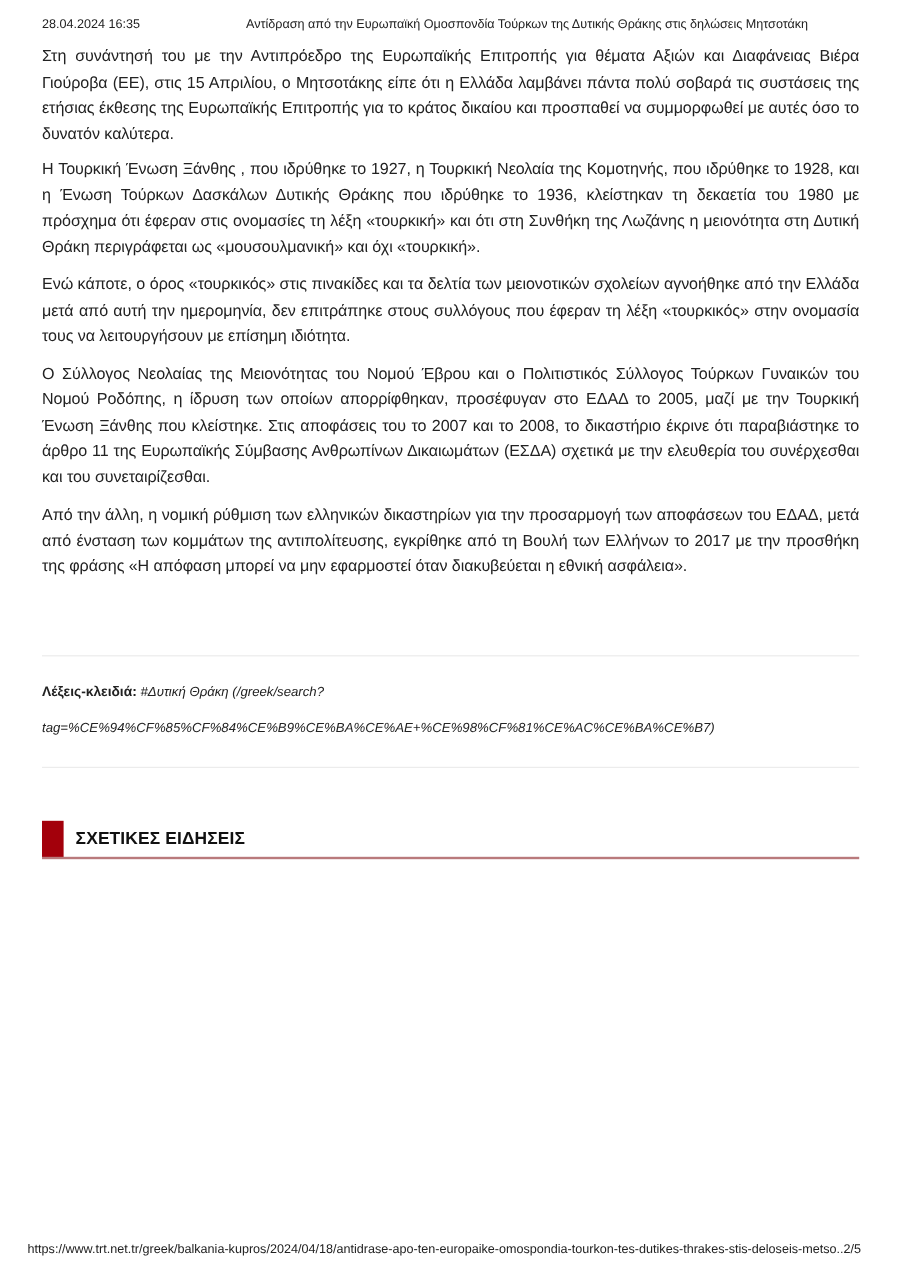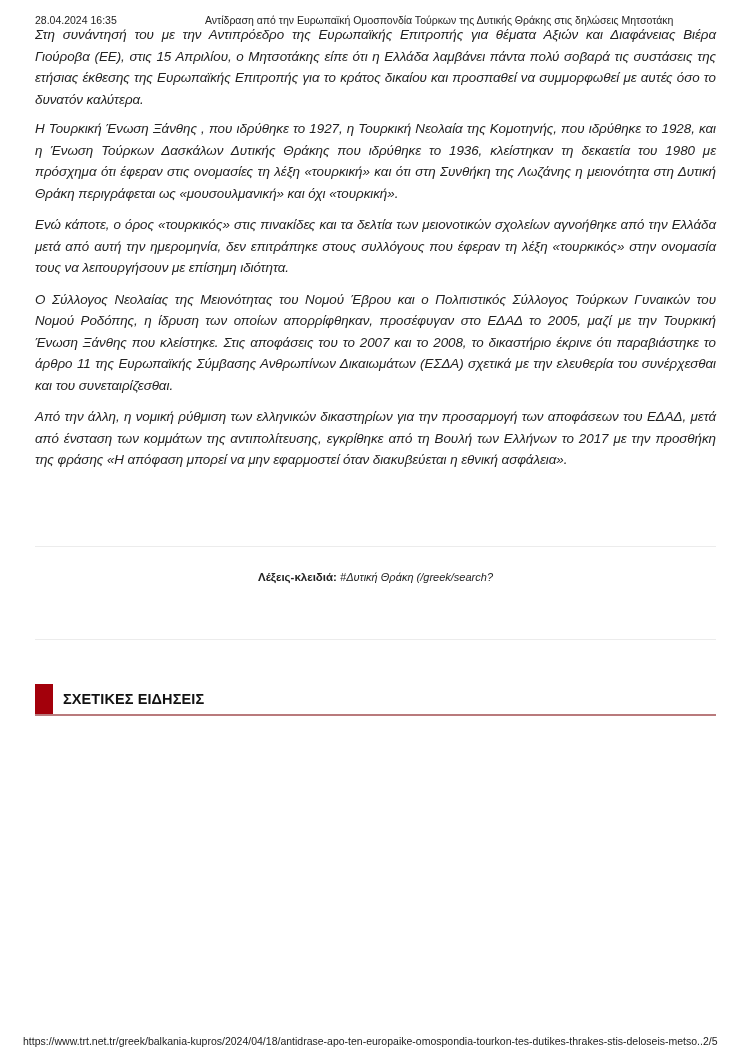--- a/index.html
+++ b/index.html
@@ -9,36 +9,36 @@
     color: #222222;
   }
   .print-header {
     position: absolute; top: 14px; left: 0; width: 750px; height: 16px;
     font-size: 10.5px; color: #222; text-align: right;
   }
   .print-header .date { position: absolute; left: 35px; top: 0; }
   .print-header .title { position: absolute; left: 205px; top: 0; white-space: nowrap; }
 
   .content {
-    position: absolute; left: 35px; top: 24px; width: 681px; font-style: italic;
+    position: absolute; left: 35px; top: 36px; width: 681px;
   }
   .content p {
     margin: 0; font-size: 13.4px; line-height: 21.5px; text-align: justify;
     letter-spacing: -0.05px;
   }
   .p1 { }
   .p-sub { margin-top: 8px !important; }
   .p-gap { margin-top: 10px !important; }
 
   .divider {
     position: absolute; left: 35px; width: 681px; height: 1px; background: #ececec;
   }
   .keywords {
     position: absolute; left: 35px; top: 571px; width: 681px;
-    font-size: 11px; color: #222; text-align: center;
+    font-size: 11px; color: #222;
   }
   .keywords .kw-label { font-weight: bold; font-size: 11.5px; }
   .keywords .kw-link { font-style: italic; }
   .keywords .line2 { position: absolute; top: 30px; left: 0; white-space: nowrap; font-style: italic; }
 
   .related {
     position: absolute; left: 35px; top: 684px; width: 681px; height: 32px;
   }
   .related .bar {
     position: absolute; left: 0; top: 0; width: 18px; height: 31px; background: #a3000b;
@@ -72,20 +72,21 @@
   <p class="p-gap">Ενώ κάποτε, ο όρος «τουρκικός» στις πινακίδες και τα δελτία των μειονοτικών σχολείων αγνοήθηκε από την Ελλάδα μετά από αυτή την ημερομηνία, δεν επιτράπηκε στους συλλόγους που έφεραν τη λέξη «τουρκικός» στην ονομασία τους να λειτουργήσουν με επίσημη ιδιότητα.</p>
   <p class="p-gap">Ο Σύλλογος Νεολαίας της Μειονότητας του Νομού Έβρου και ο Πολιτιστικός Σύλλογος Τούρκων Γυναικών του Νομού Ροδόπης, η ίδρυση των οποίων απορρίφθηκαν, προσέφυγαν στο ΕΔΑΔ το 2005, μαζί με την Τουρκική Ένωση Ξάνθης που κλείστηκε. Στις αποφάσεις του το 2007 και το 2008, το δικαστήριο έκρινε ότι παραβιάστηκε το άρθρο 11 της Ευρωπαϊκής Σύμβασης Ανθρωπίνων Δικαιωμάτων (ΕΣΔΑ) σχετικά με την ελευθερία του συνέρχεσθαι και του συνεταιρίζεσθαι.</p>
   <p class="p-gap">Από την άλλη, η νομική ρύθμιση των ελληνικών δικαστηρίων για την προσαρμογή των αποφάσεων του ΕΔΑΔ, μετά από ένσταση των κομμάτων της αντιπολίτευσης, εγκρίθηκε από τη Βουλή των Ελλήνων το 2017 με την προσθήκη της φράσης «Η απόφαση μπορεί να μην εφαρμοστεί όταν διακυβεύεται η εθνική ασφάλεια».</p>
 </div>
 
 <div class="divider" style="top:546px;"></div>
 
 <div class="keywords">
   <span class="kw-label">Λέξεις-κλειδιά:</span>
   <span class="kw-link">#Δυτική Θράκη (/greek/search?</span>
+  <div class="line2">tag=%CE%94%CF%85%CF%84%CE%B9%CE%BA%CE%AE+%CE%98%CF%81%CE%AC%CE%BA%CE%B7)</div>
 </div>
 
 <div class="divider" style="top:639px;"></div>
 
 <div class="related">
   <div class="bar"></div>
   <span class="label">ΣΧΕΤΙΚΕΣ ΕΙΔΗΣΕΙΣ</span>
   <div class="underline"></div>
 </div>
 

